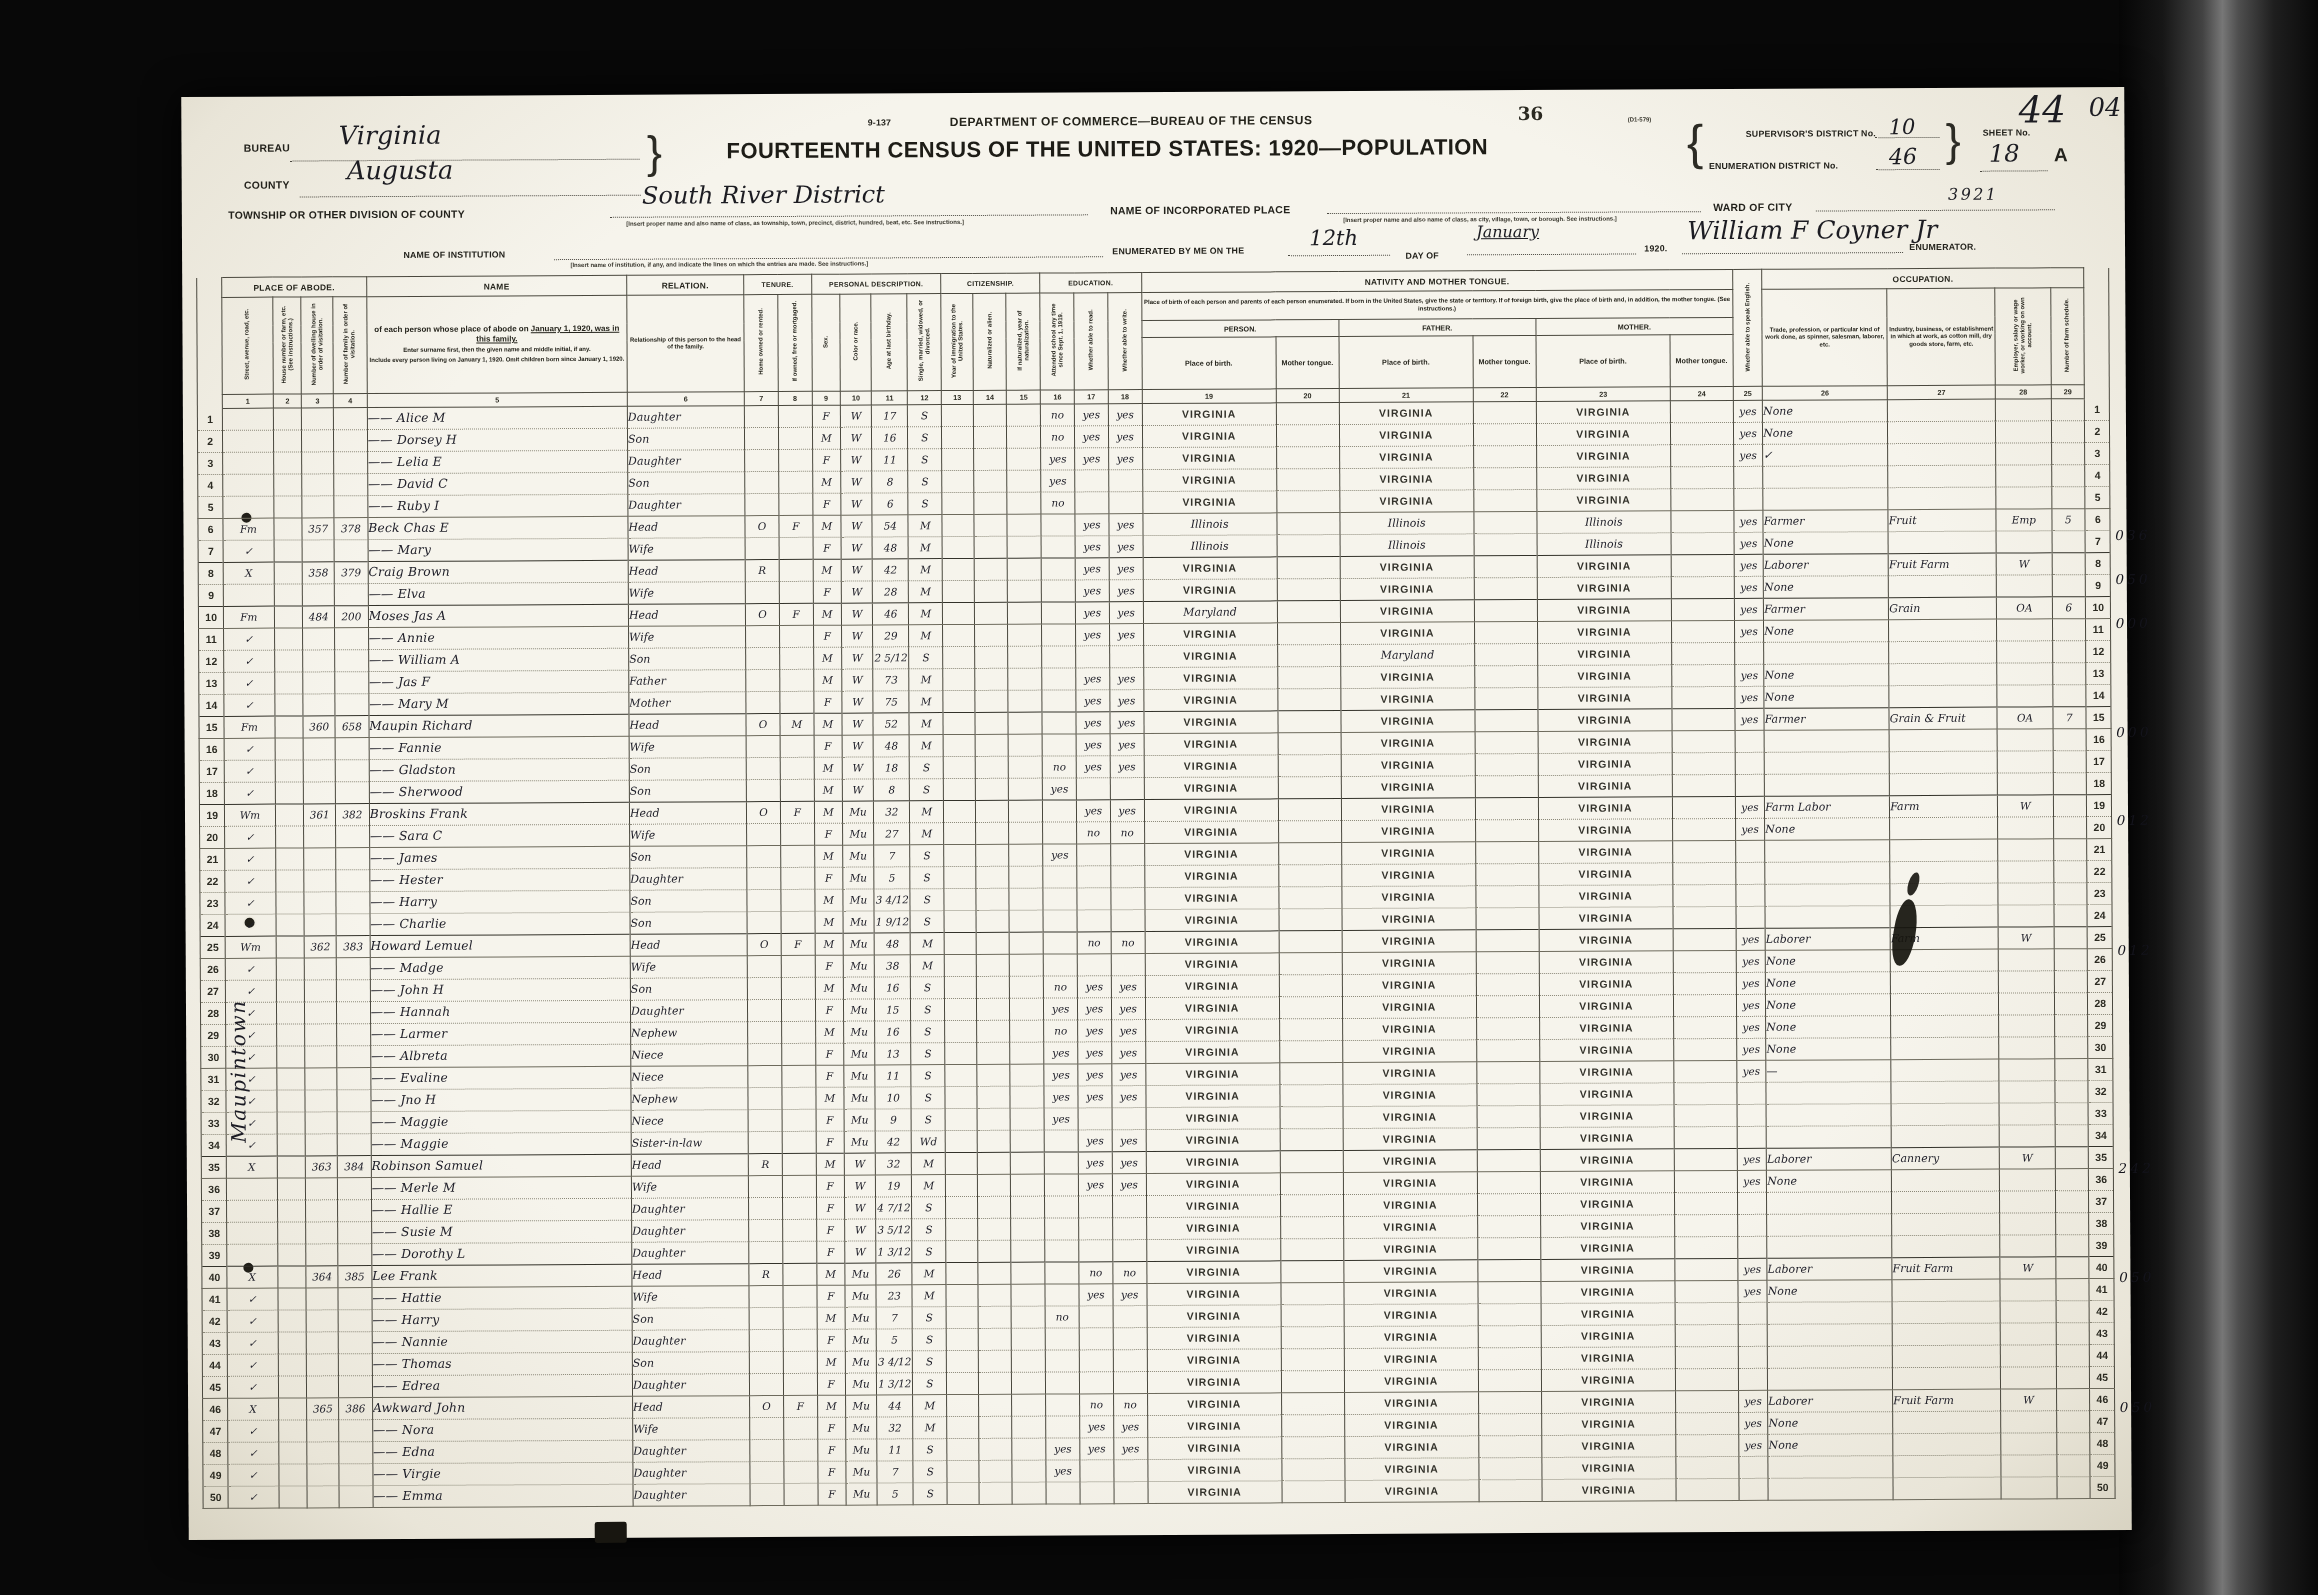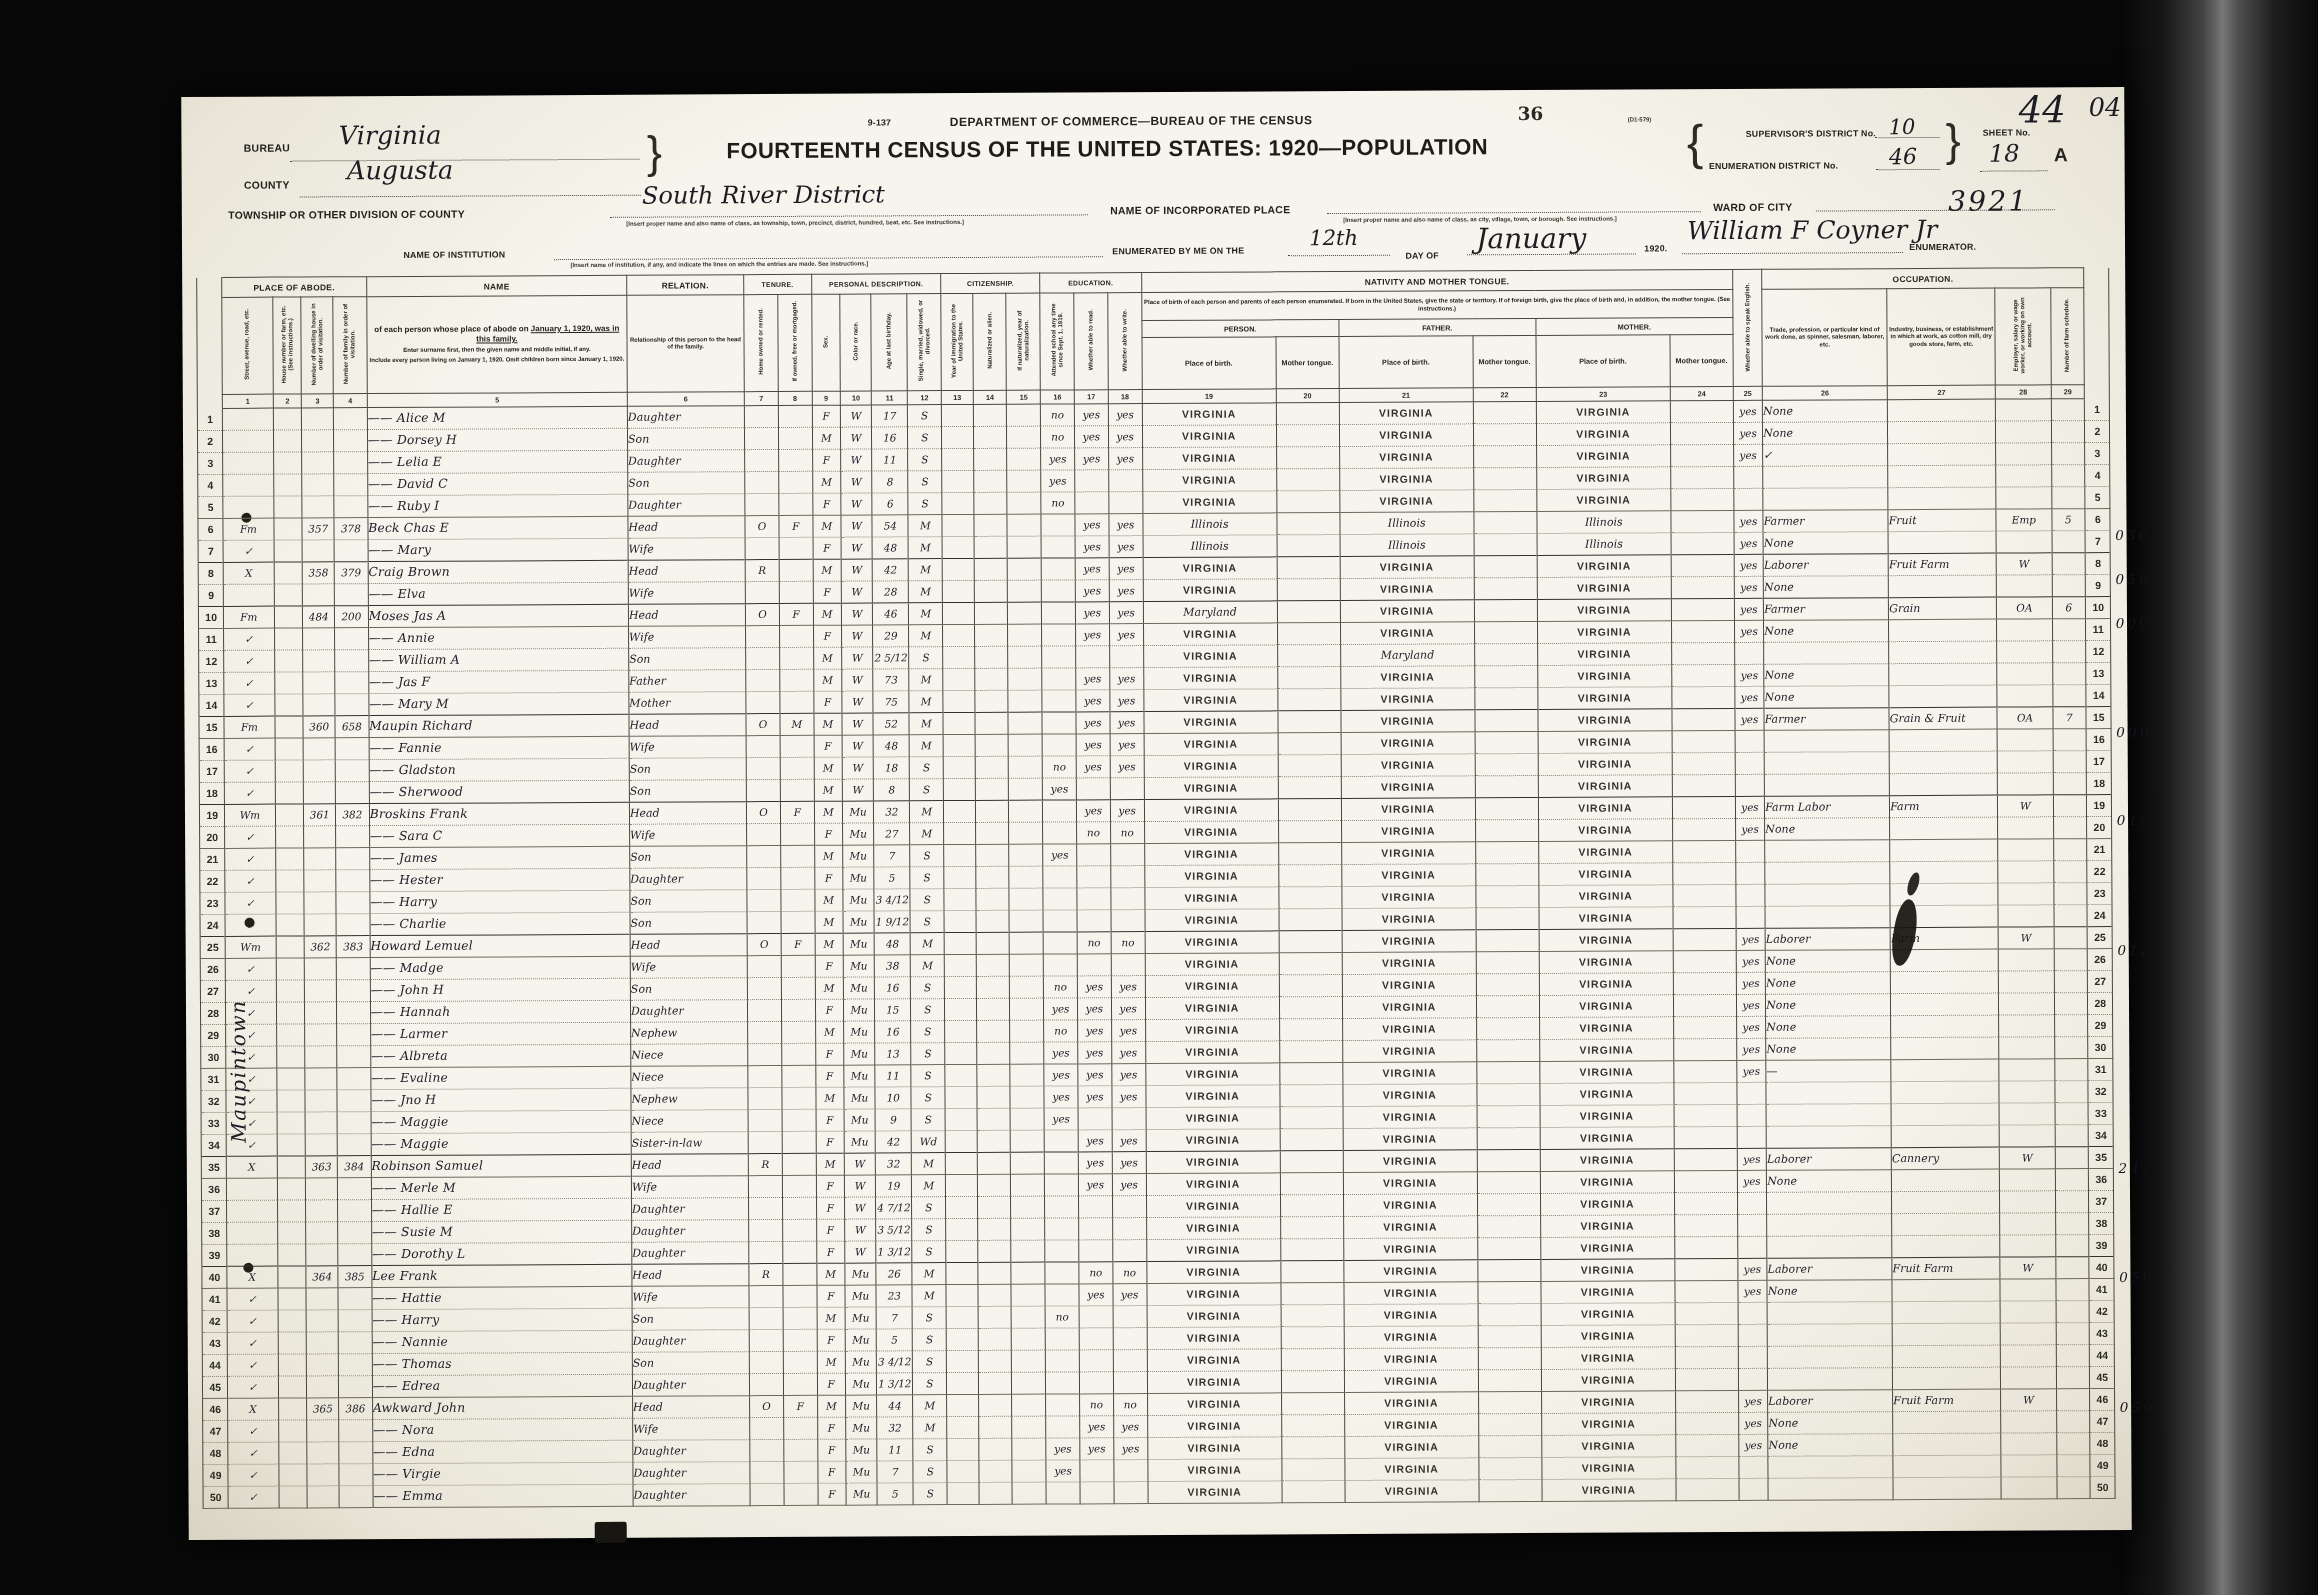--- a/index.html
+++ b/index.html
@@ -111,42 +111,42 @@
     <span class="uline" style="left:1620px;top:111px;width:239px;"></span>
 
     <span class="fh lab-sm" style="left:207px;top:143px;">NAME OF INSTITUTION</span>
     <span class="uline" style="left:358px;top:153px;width:549px;"></span>
     <span class="fh note" style="left:374px;top:156px;">[Insert name of institution, if any, and indicate the lines on which the entries are made.   See instructions.]</span>
 
     <span class="fh lab-sm" style="left:916px;top:143px;">ENUMERATED BY ME ON THE</span>
     <span class="fh hwrit" style="left:1113px;top:124px;font-size:21px;">12th</span>
     <span class="uline" style="left:1092px;top:153px;width:102px;"></span>
     <span class="fh lab-sm" style="left:1209px;top:149px;">DAY OF</span>
-    <span class="fh hwrit" style="left:1280px;top:121px;font-size:28px;">January</span>
+    <span class="fh hwrit" style="left:1280px;top:121px;font-size:16px;text-decoration:underline;">January</span>
     <span class="uline" style="left:1271px;top:153px;width:169px;"></span>
     <span class="fh lab-sm" style="left:1448px;top:143px;">1920.</span>
     <span class="fh hwrit" style="left:1491px;top:116px;font-size:25px;">William F Coyner Jr</span>
     <span class="uline" style="left:1486px;top:153px;width:221px;"></span>
     <span class="fh lab-sm" style="left:1713px;top:143px;">ENUMERATOR.</span>
 
     <span class="fh brace" style="left:1491px;top:17.5px;font-size:49px;">{</span>
     <span class="fh lab-sm" style="left:1550px;top:29px;text-align:right;">SUPERVISOR'S DISTRICT No.</span>
     <span class="fh hwrit" style="left:1693px;top:16px;font-size:21px;">10</span>
     <span class="uline" style="left:1680px;top:38px;width:64px;"></span>
     <span class="fh lab-sm" style="left:1513px;top:61px;">ENUMERATION DISTRICT No.</span>
     <span class="fh hwrit" style="left:1693px;top:45px;font-size:22px;">46</span>
     <span class="uline" style="left:1680px;top:70px;width:64px;"></span>
     <span class="fh brace" style="left:1750px;top:19px;">}</span>
     <span class="fh lab-sm" style="left:1787px;top:29px;">SHEET No.</span>
     <span class="fh hwrit" style="left:1793px;top:41px;font-size:24px;">18</span>
     <span class="uline" style="left:1784px;top:72px;width:68px;"></span>
     <span class="fh" style="left:1858px;top:46px;font-size:19px;font-weight:bold;">A</span>
     <span class="fh hwrit" style="left:1823px;top:-9.6px;font-size:37px;">44</span>
     <span class="fh hwrit" style="left:1893px;top:-6.4px;font-size:25.5px;">04</span>
-    <span class="fh hwrit" style="left:1752px;top:86px;font-size:28px;letter-spacing:2.4px;">3921</span>
+    <span class="fh hwrit" style="left:1752px;top:86px;font-size:16px;letter-spacing:2.4px;">3921</span>
   </div>
 
   <div class="twrap">
     <div class="sidevert">Maupintown</div>
     <div class="inkblot"></div>
     <div class="inkdrip"></div>
 
     <table class="ctable">
       <colgroup>
         <col style="width:22px">

